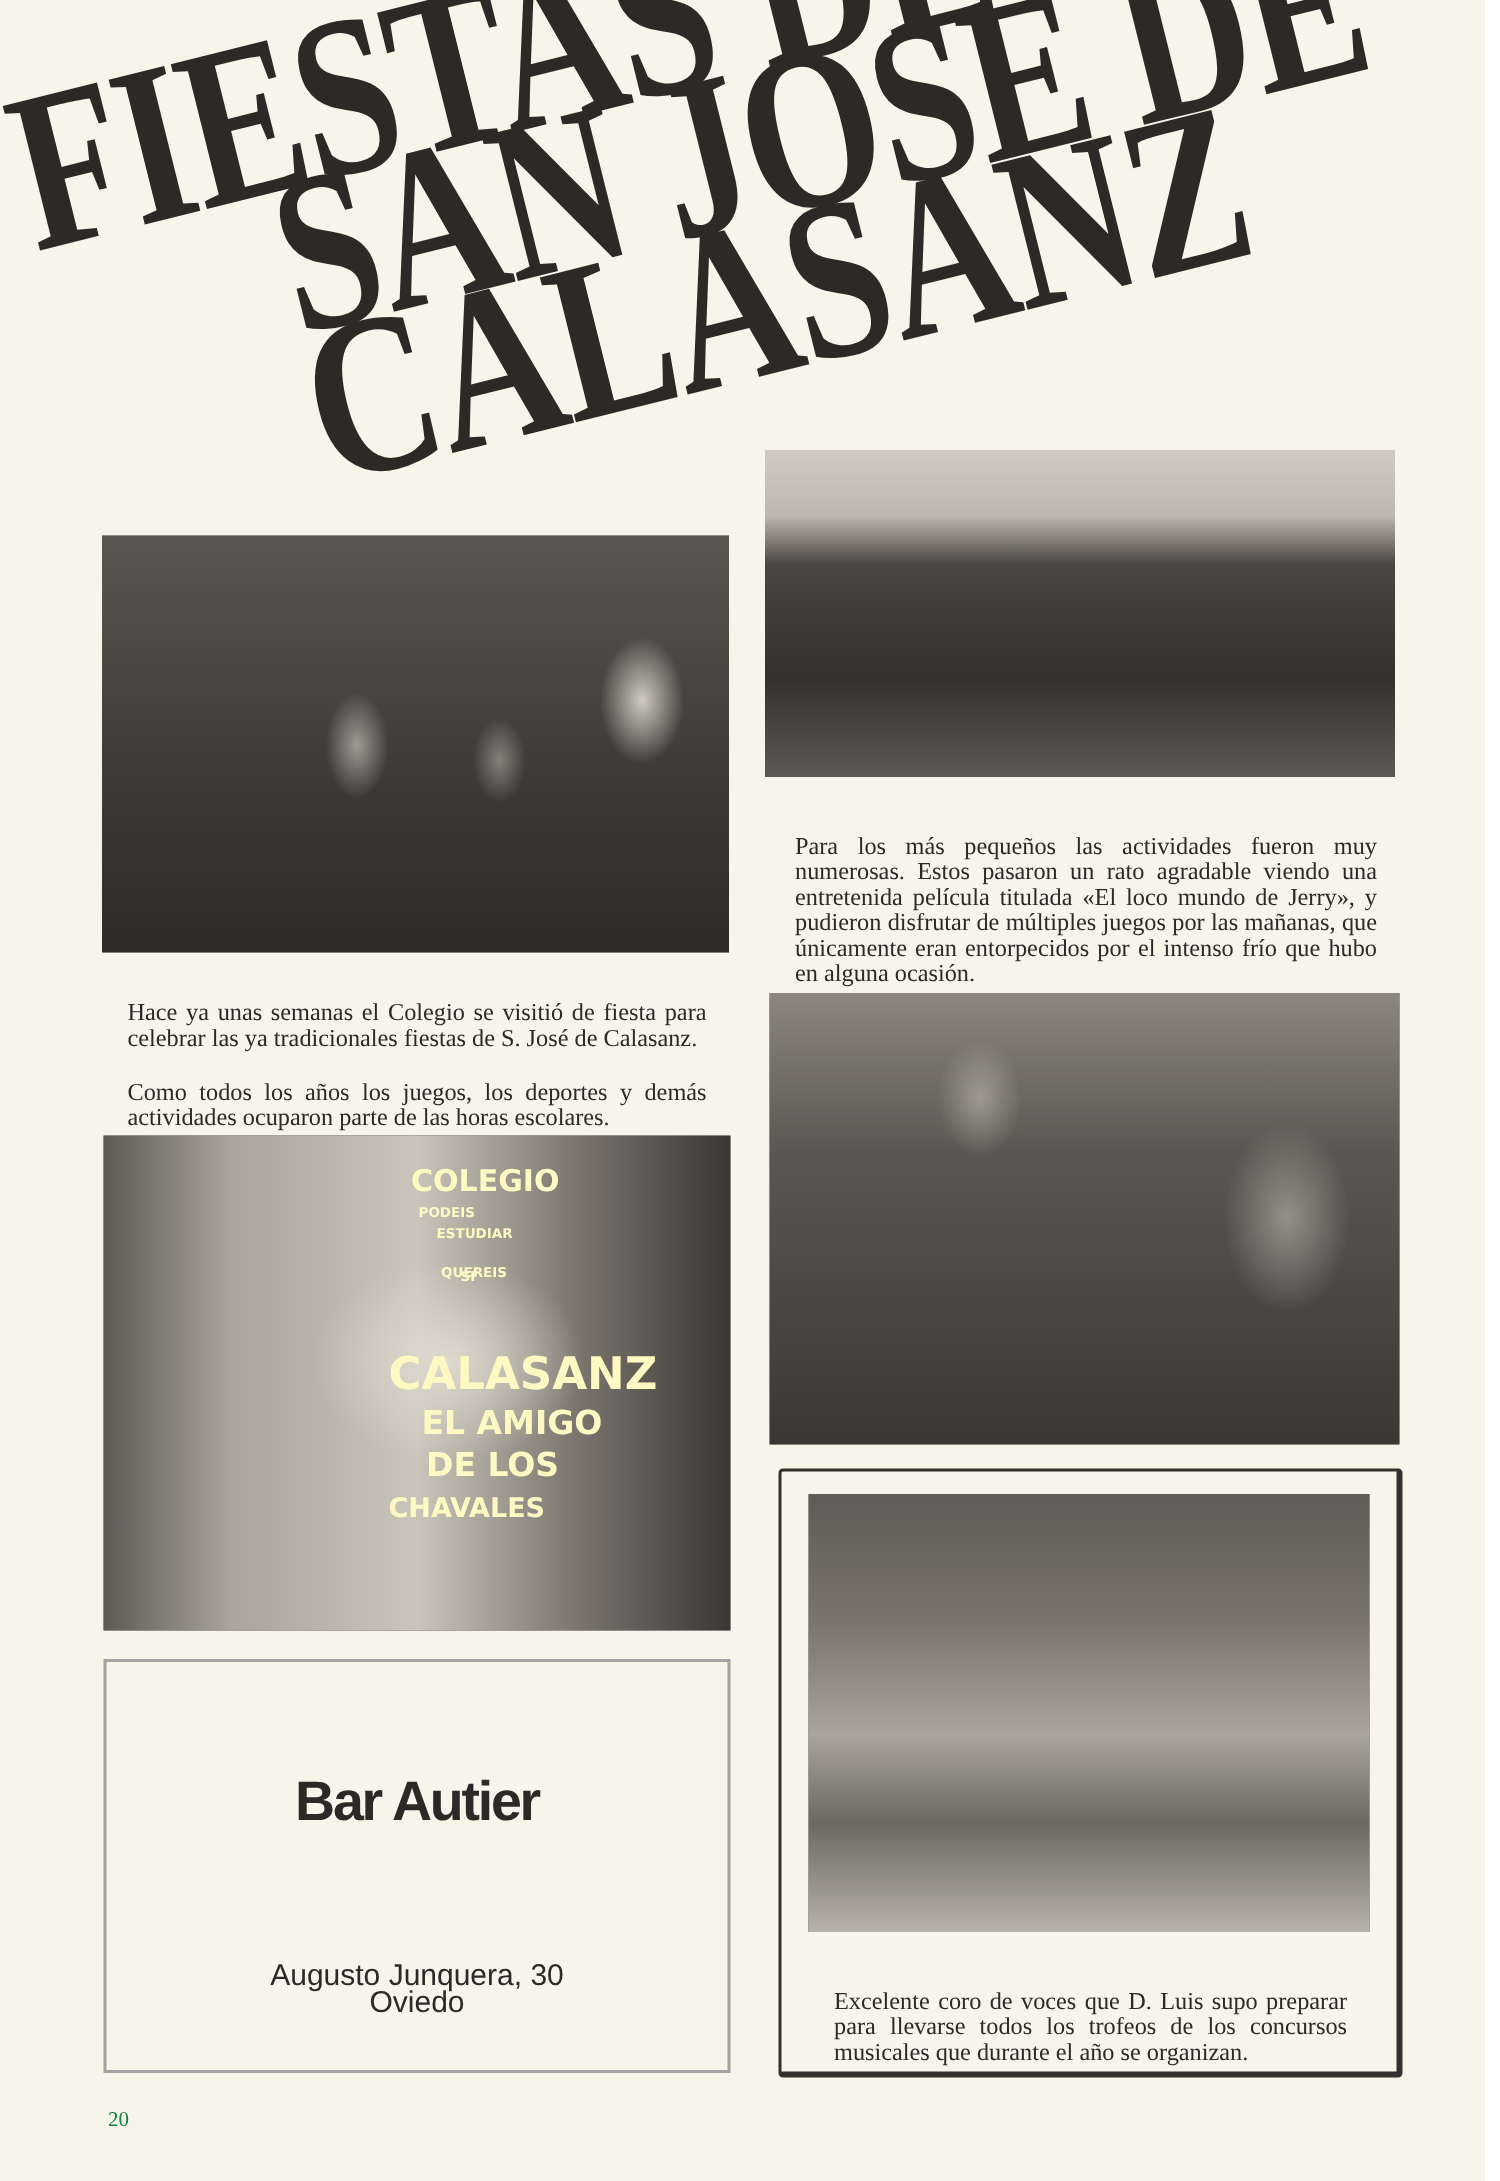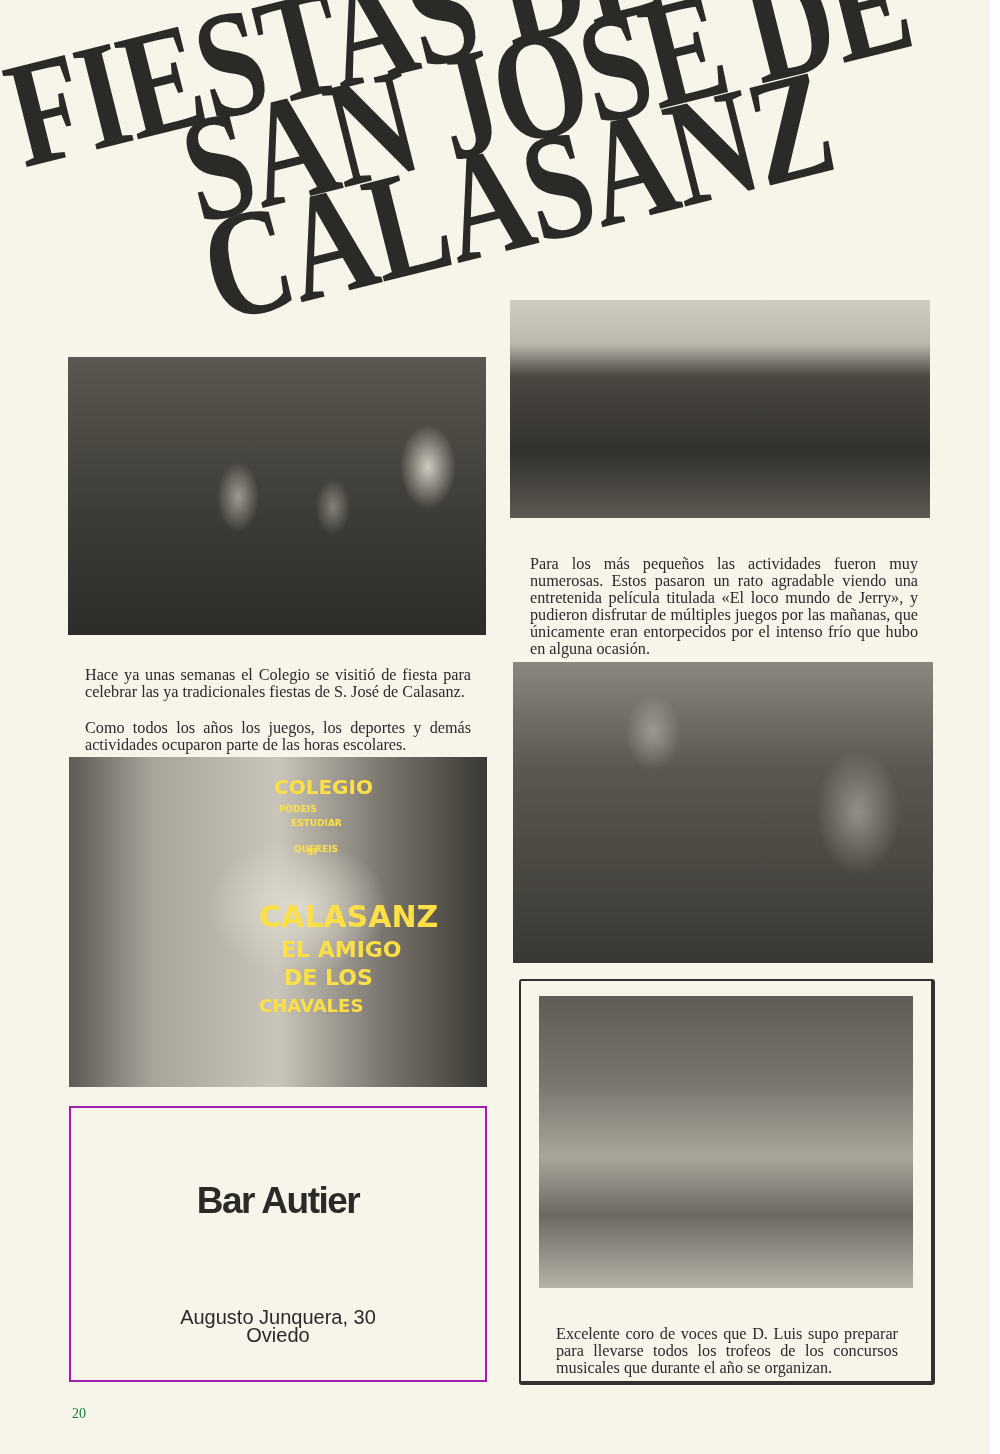--- a/index.html
+++ b/index.html
@@ -58,21 +58,21 @@
         linear-gradient(180deg, #8b877e 0%, #5b5851 35%, #3a3833 100%);
     }
     .photo-mural { left: 69px; top: 757px; width: 418px; height: 330px; }
     .photo-mural .shade {
       background:
         radial-gradient(ellipse 120px 90px at 230px 150px, rgba(225,221,210,.9), transparent 75%),
         linear-gradient(90deg, #5d5a53 0%, #a8a49a 20%, #c9c5ba 50%, #7b776f 75%, #3a3833 100%);
     }
     .mural-text {
       position: absolute; font-family: "DejaVu Sans", sans-serif; font-weight: bold;
-      color: #fde047; line-height: 1; white-space: nowrap;
+      color: #fef9c3; line-height: 1; white-space: nowrap;
     }
     .photo-choir { left: 539px; top: 996px; width: 374px; height: 292px; }
     .photo-choir .shade {
       background:
         linear-gradient(180deg, #5f5c55 0%, #7a766d 30%, #a9a59b 55%, #6c6961 75%, #b6b2a8 100%);
     }
 
     
     .caption {
       position: absolute; font-size: 16.2px; line-height: 17px;
@@ -88,21 +88,21 @@
     .choir-box {
       position: absolute; left: 519px; top: 979px; width: 410px; height: 400px;
       border: 2px solid #33312d;
       border-right-width: 4px; border-bottom-width: 4px;
       border-radius: 3px;
     }
 
     
     .ad-box {
       position: absolute; left: 69px; top: 1106px; width: 414px; height: 272px;
-      border: 2px solid #a21caf;
+      border: 2px solid #a3a3a3;
     }
     .ad-name {
       position: absolute; left: 0; right: 0; top: 72px; text-align: center;
       font-family: "Liberation Sans", "DejaVu Sans", sans-serif;
       font-weight: bold; font-size: 37px; letter-spacing: -1.5px; color: #2b2a27;
     }
     .ad-address {
       position: absolute; left: 0; right: 0; top: 200px; text-align: center;
       font-family: "Liberation Sans", "DejaVu Sans", sans-serif;
       font-size: 20px; line-height: 18px; color: #2b2a27;

